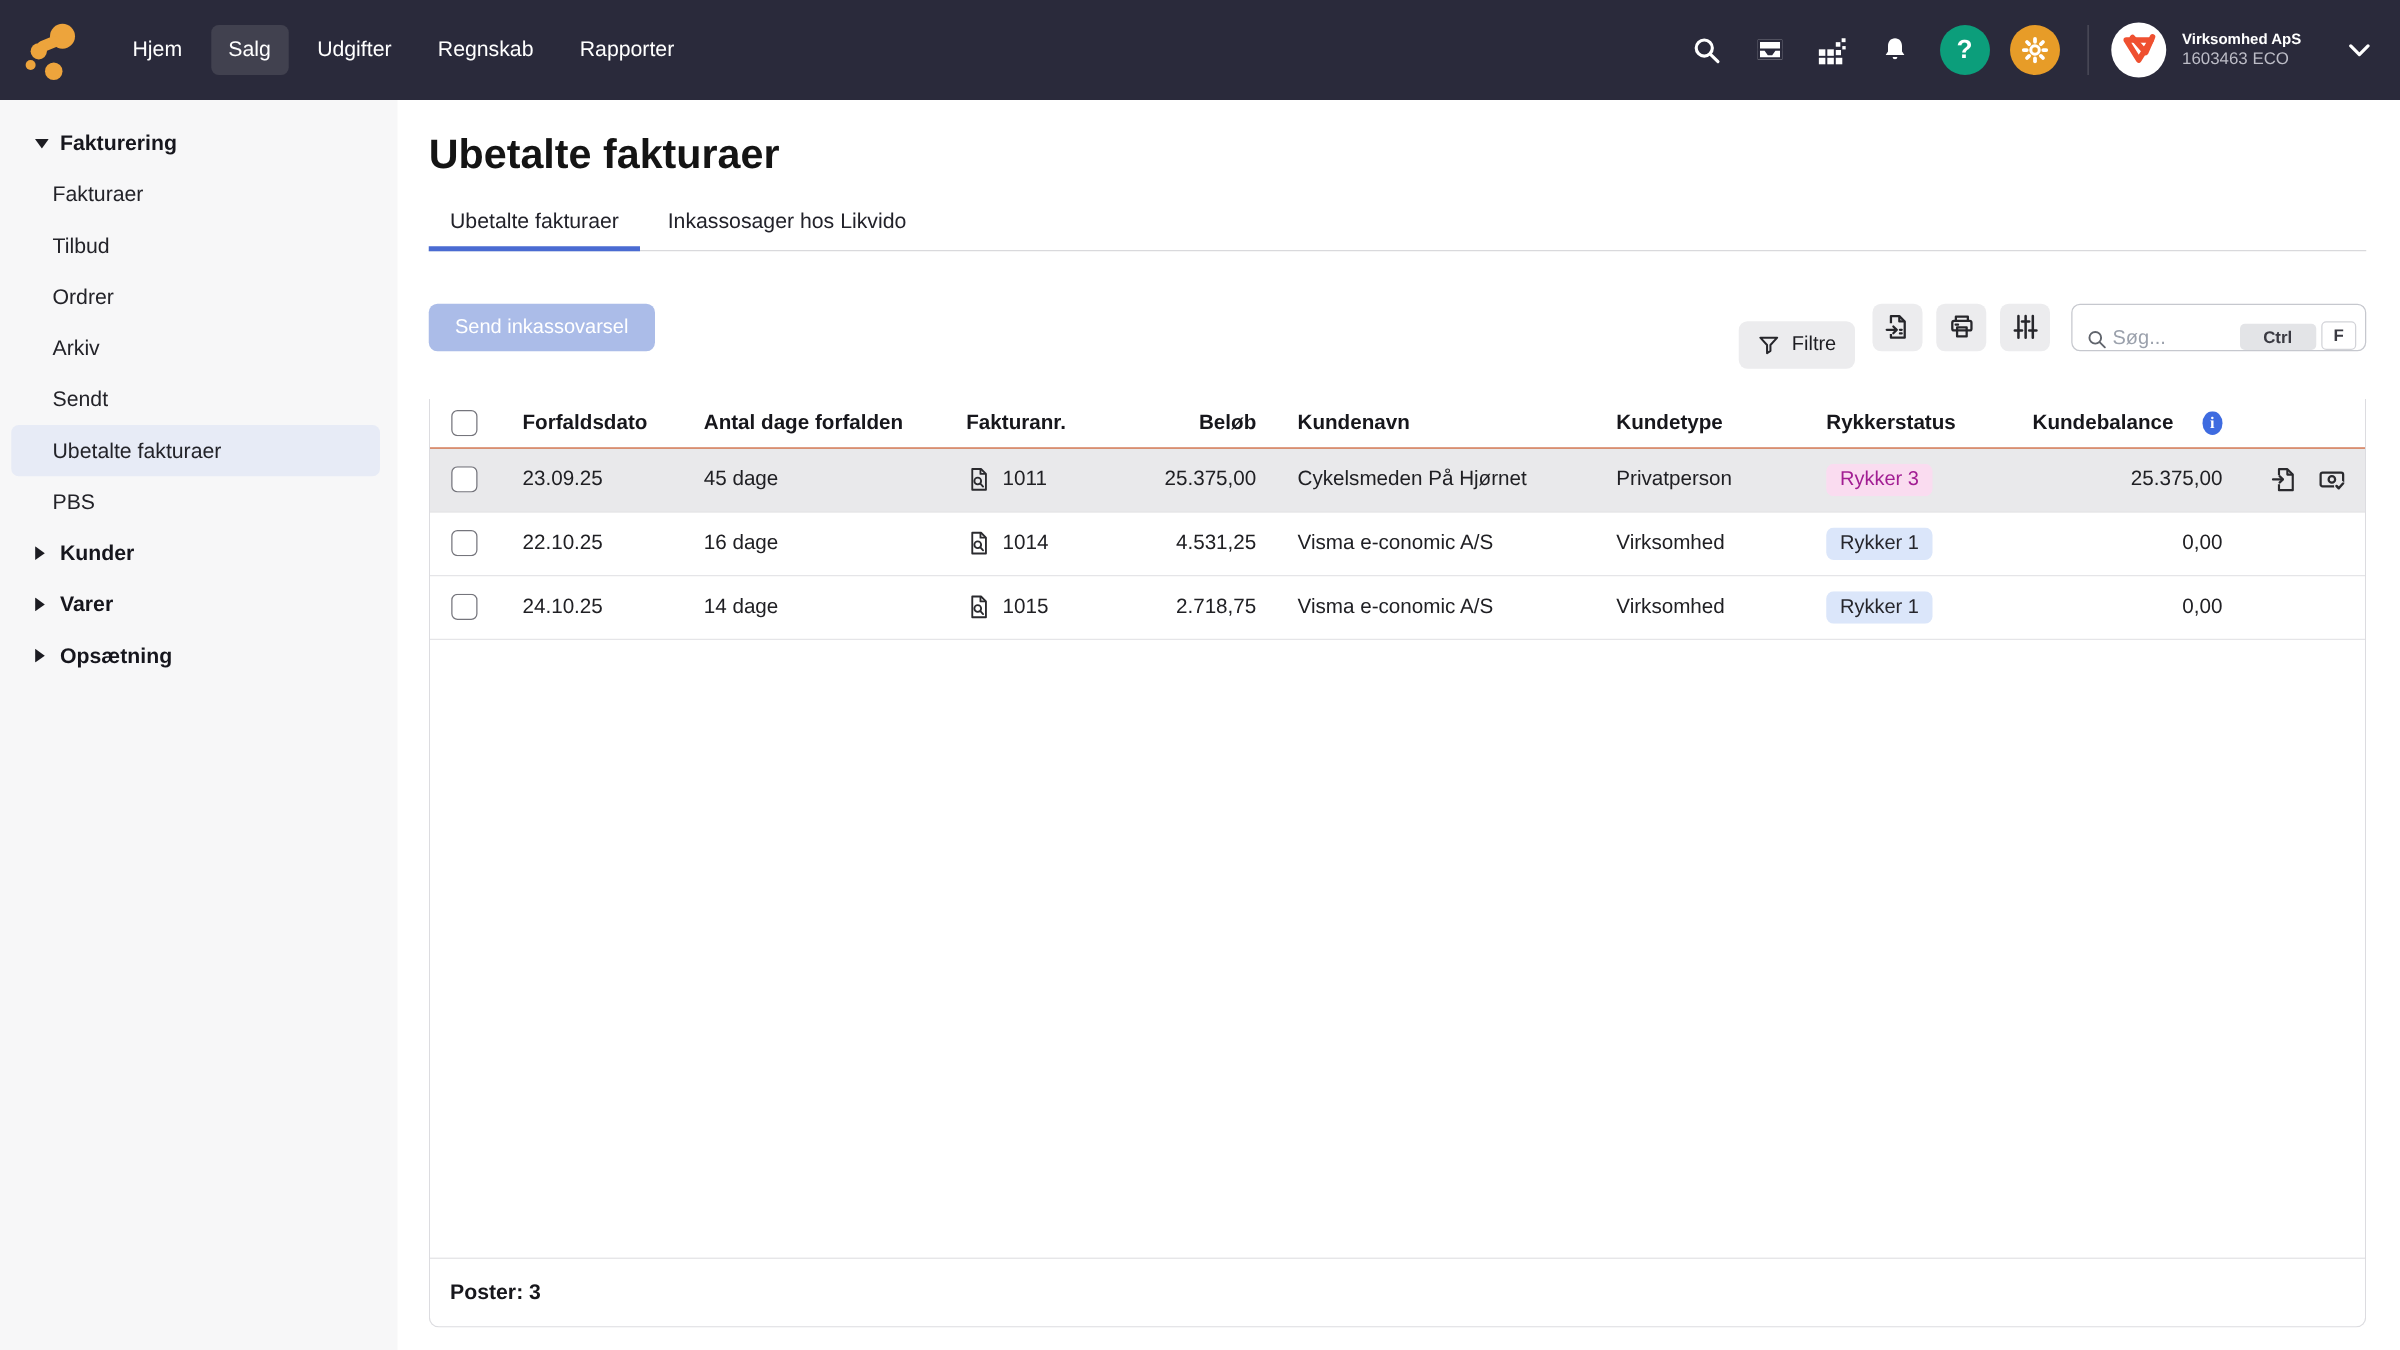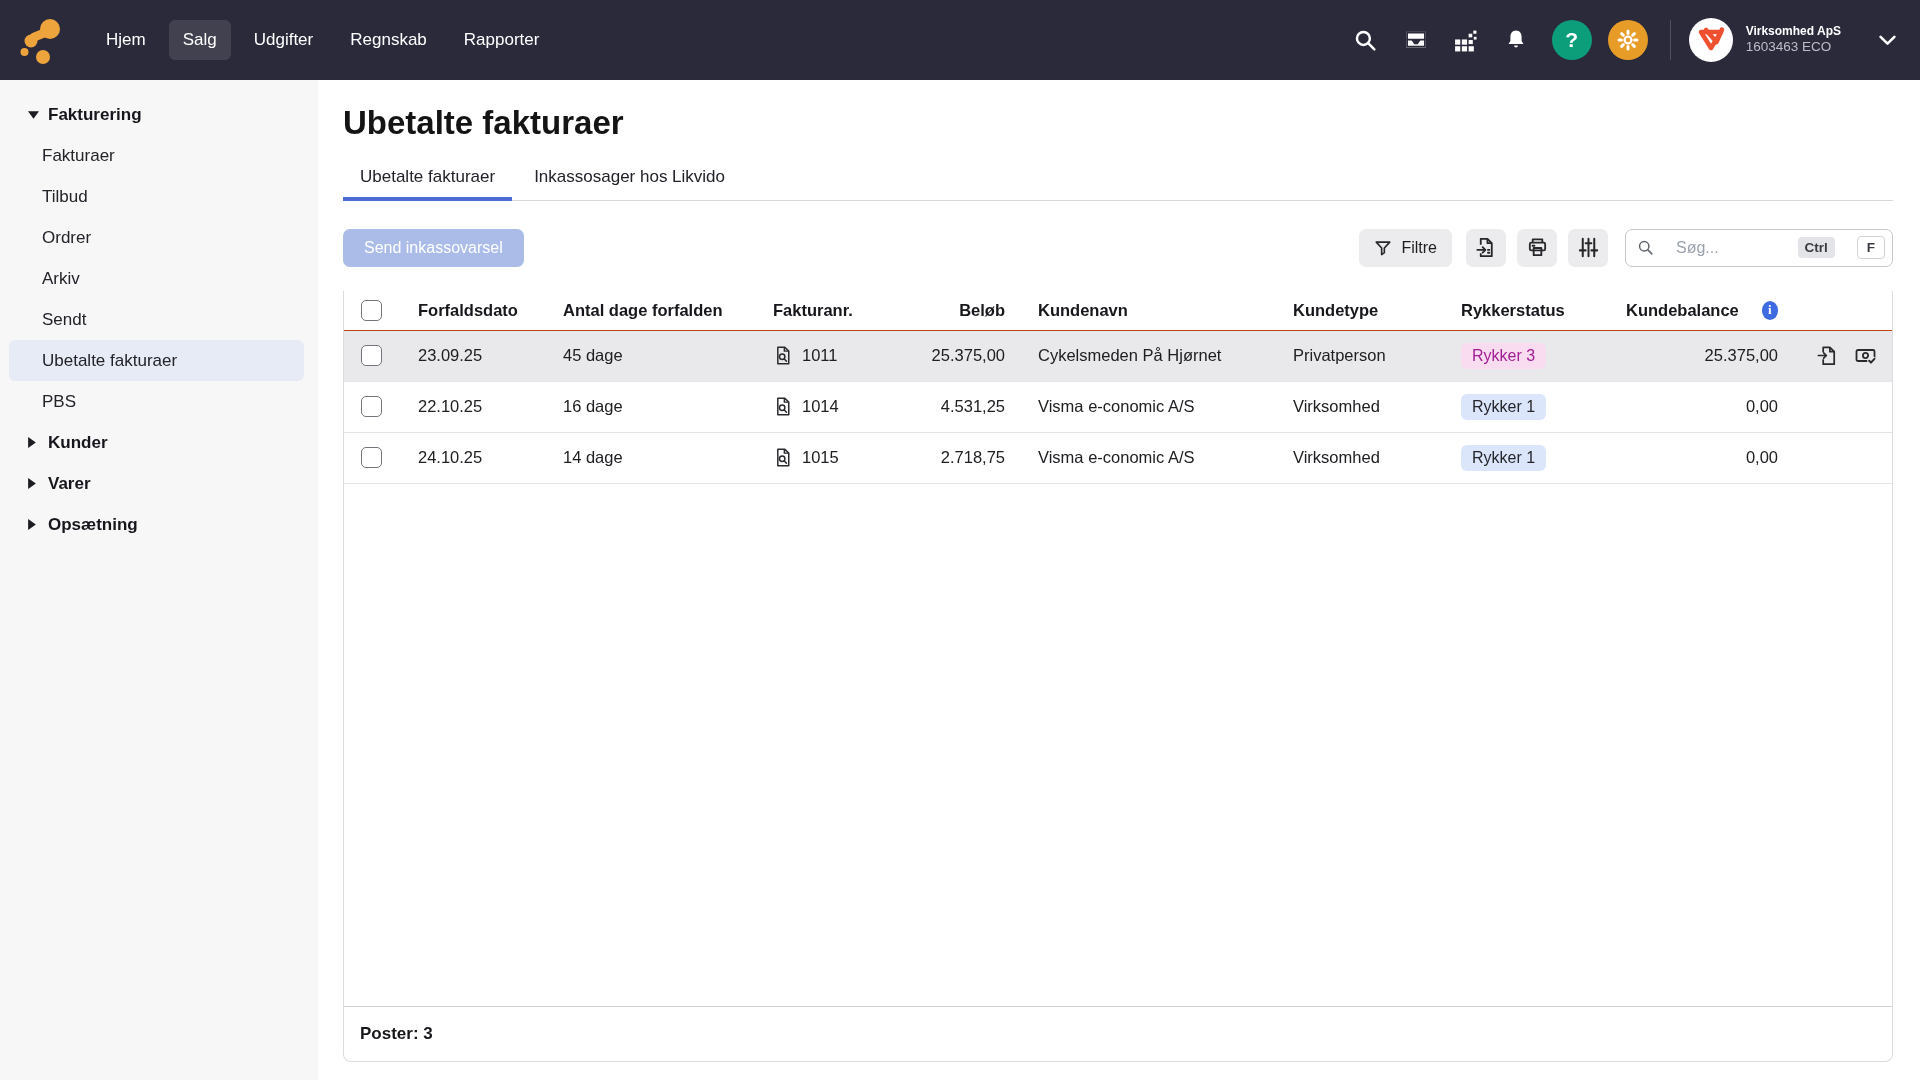--- a/index.html
+++ b/index.html
@@ -40,26 +40,26 @@
   
   .page-title { font-size:33px; font-weight:600; color:#141414; line-height:1.06; }
   .tabs { margin-top:16px; display:flex; gap:5px; border-bottom:1px solid #d9d9dc; }
   .tab { position:relative; padding:10px 17px 13px; font-size:17px; color:#22222a; cursor:pointer; }
   .tab.active::after { content:""; position:absolute; left:0; right:0; bottom:-1px; height:4px; background:#4a6bd2; }
 
   
   .toolbar { margin-top:28px; display:flex; align-items:center; }
   .btn-send { height:38px; padding:0 21px; background:#abbce8; color:#fff; font-size:16px; border:none; border-radius:7px; font-family:inherit; cursor:default; }
   .toolbar-spacer { flex:1; }
-  .btn-filter { height:38px; padding:0 15px; background:#ececee; border:none; border-radius:7px; display:flex; align-items:center; gap:9px; font-size:16px; color:#1d1d22; font-family:inherit; cursor:pointer; margin-right:14px; }
+  .btn-filter { height:38px; padding:0 15px; background:#ececee; border:none; border-radius:7px; display:flex; align-items:center; gap:9px; font-size:16px; color:#1d1d22; font-family:inherit; cursor:pointer; margin-right:14px;margin-top:28px; }
   .icon-btn { width:40px; height:38px; background:#ececee; border:none; border-radius:7px; display:flex; align-items:center; justify-content:center; cursor:pointer; margin-right:11px; }
-  .search-box { margin-left:6px; width:268px; height:38px; border:1px solid #c6c8ce; border-radius:7px; background:#fff; display:flex; align-items:center; padding:0 7px 0 11px; gap:22px; }
+  .search-box { margin-left:6px; width:236px; height:38px; border:1px solid #c6c8ce; border-radius:7px; background:#fff; display:flex; align-items:flex-end; padding:0 7px 0 11px; gap:4px; }
   .search-box input { border:none; outline:none; flex:1; min-width:0; font-size:16px; font-family:inherit; color:#222; background:transparent; }
   .search-box input::placeholder { color:#9ba1ac; }
-  .kbd { font-size:13.5px; font-weight:bold; color:#3a3a42; border-radius:4px; padding:3px 7px; }
+  .kbd { font-size:13.5px; font-weight:bold; color:#3a3a42; border-radius:4px; padding:3px 19px; }
   .kbd-ctrl { background:#e3e4e7; }
   .kbd-f { background:#fff; border:1px solid #d2d3d8; padding:3px 9px; }
 
   
   .table-card { margin-top:24px; margin-bottom:18px; flex:1; min-height:0; display:flex; flex-direction:column;
     border:1px solid #dcdce0; border-top:none; border-radius:0 0 8px 8px; }
   .tgrid { display:grid; grid-template-columns:61px 145px 210px 145px 120px 255px 168px 178px 166px 1fr; align-items:center; }
   .thead { height:40px; border-bottom:1px solid #c2410c; font-weight:bold; font-size:16.5px; color:#17171c; }
   .trow { height:51px; border-bottom:1px solid #e5e5e8; font-size:16.5px; color:#202024; cursor:pointer; }
   .trow.row-highlight { background:#e9e9eb; }

